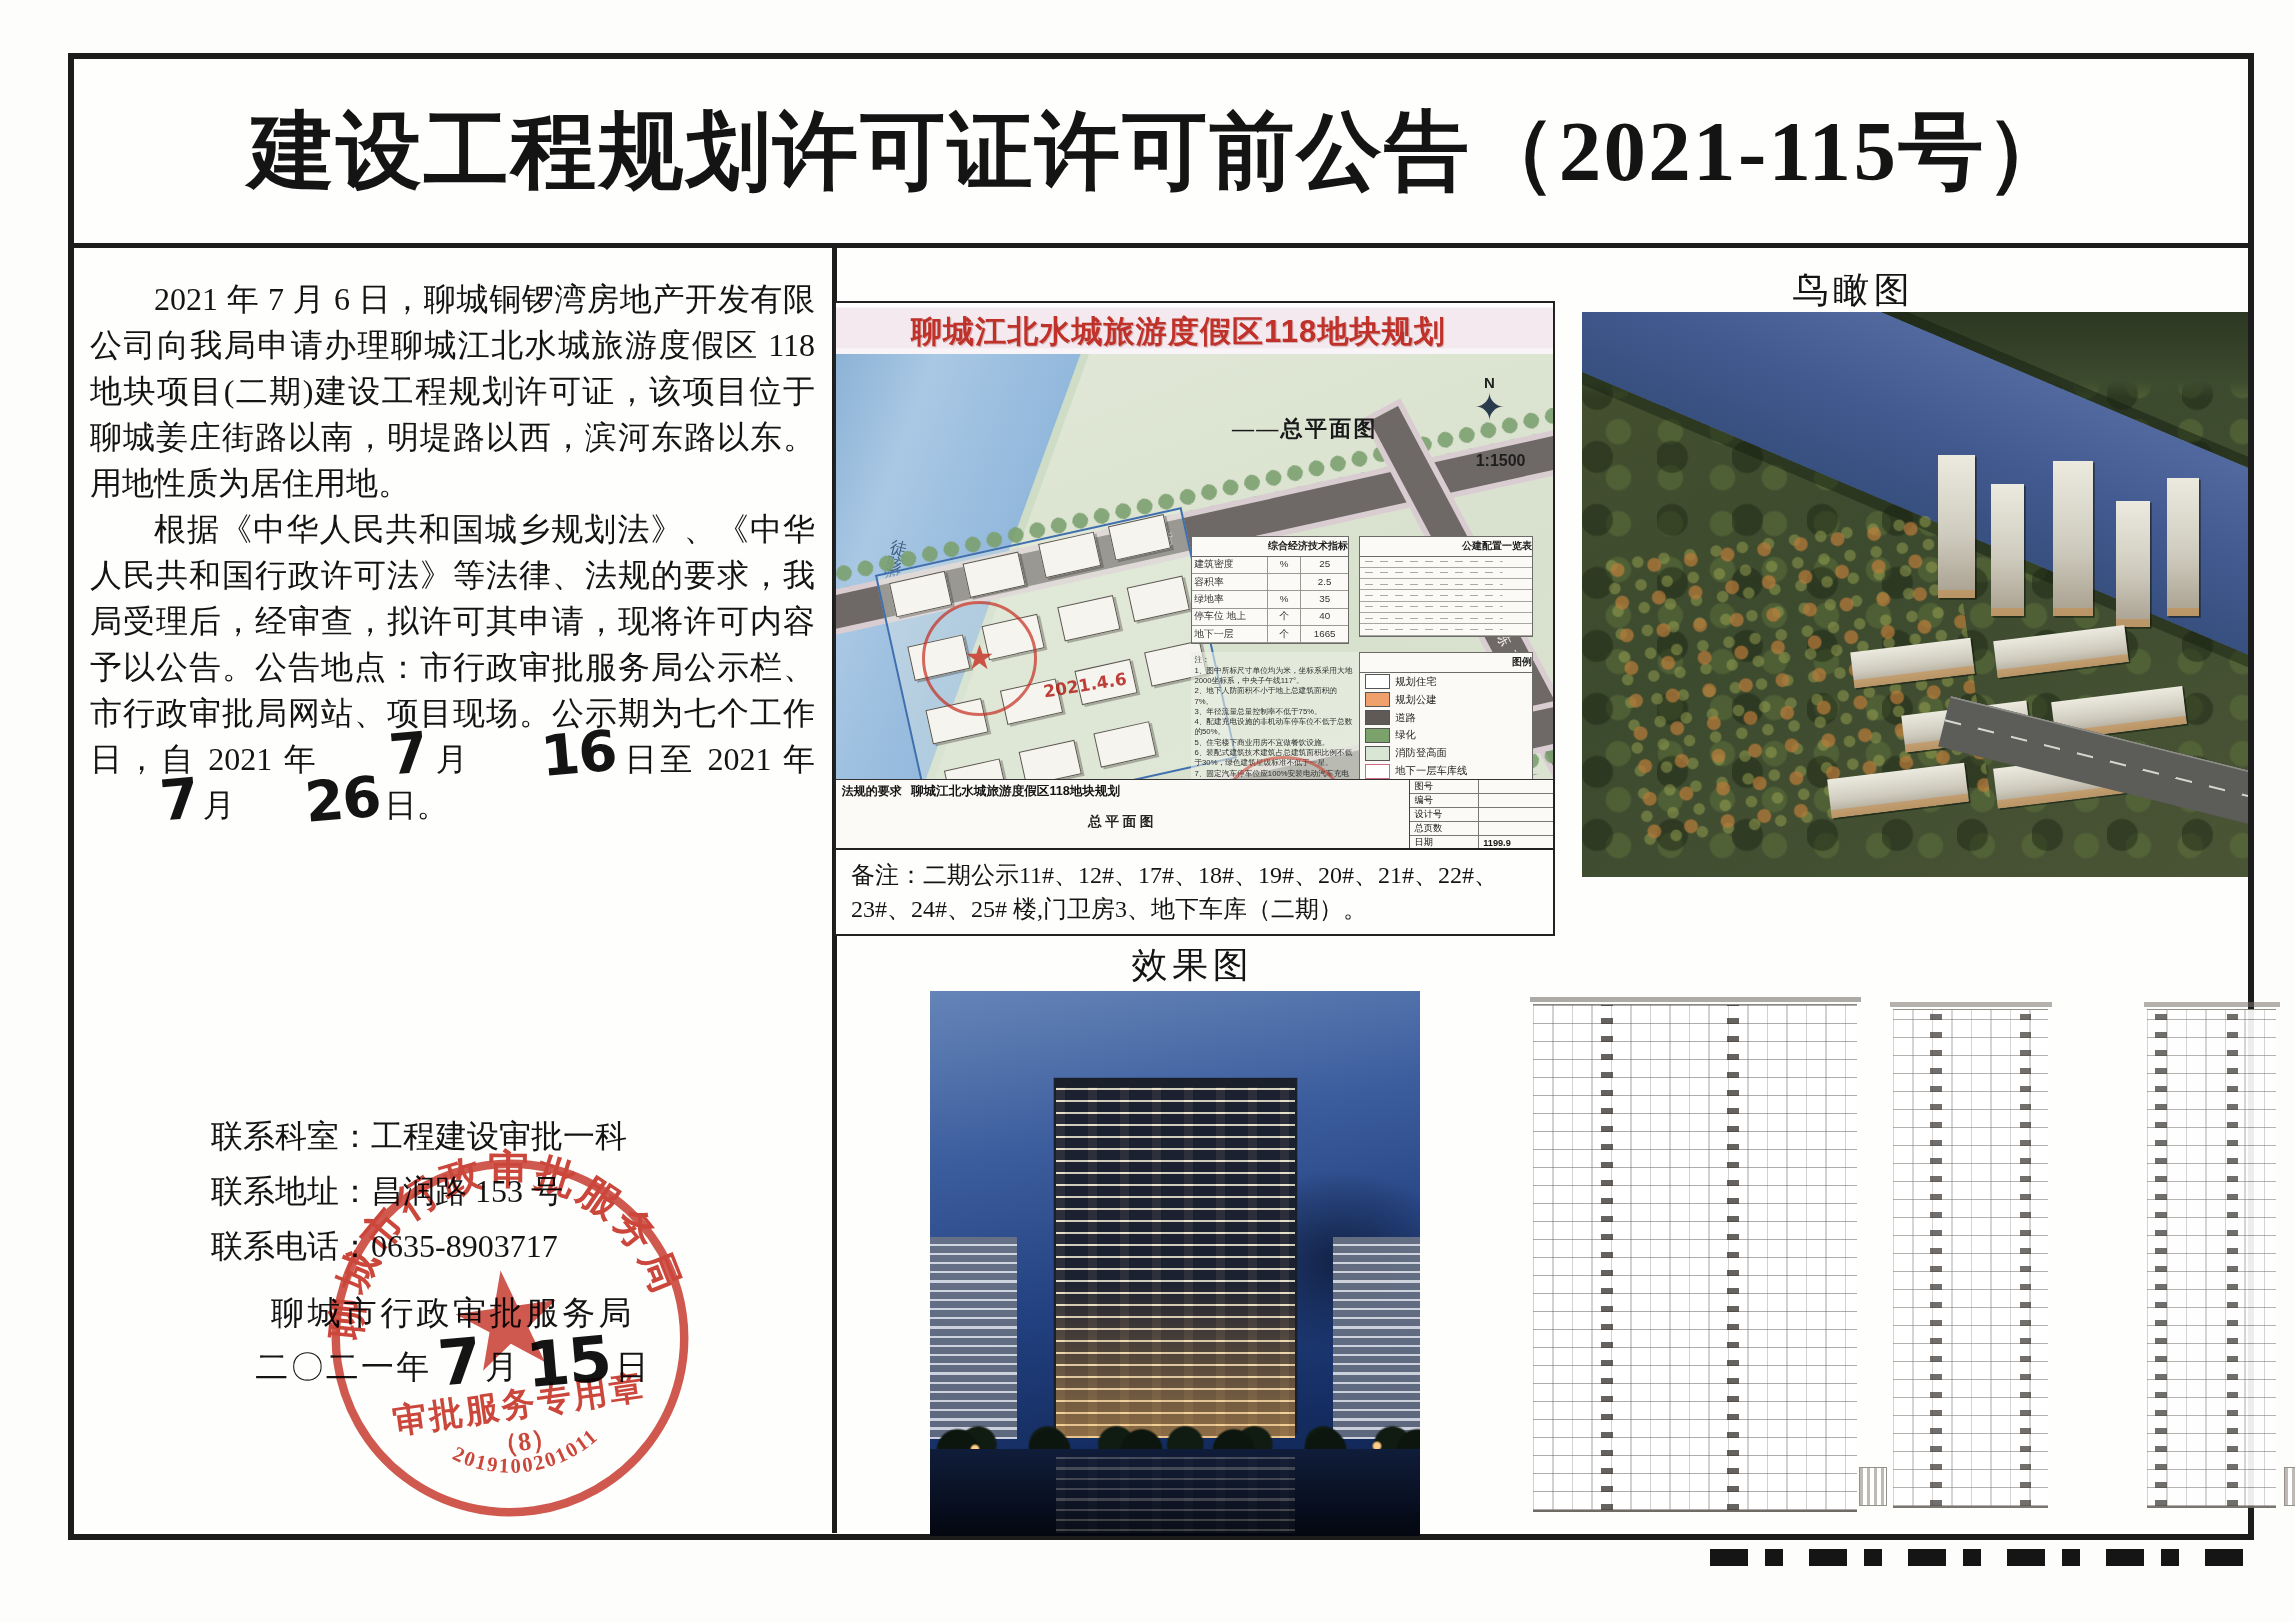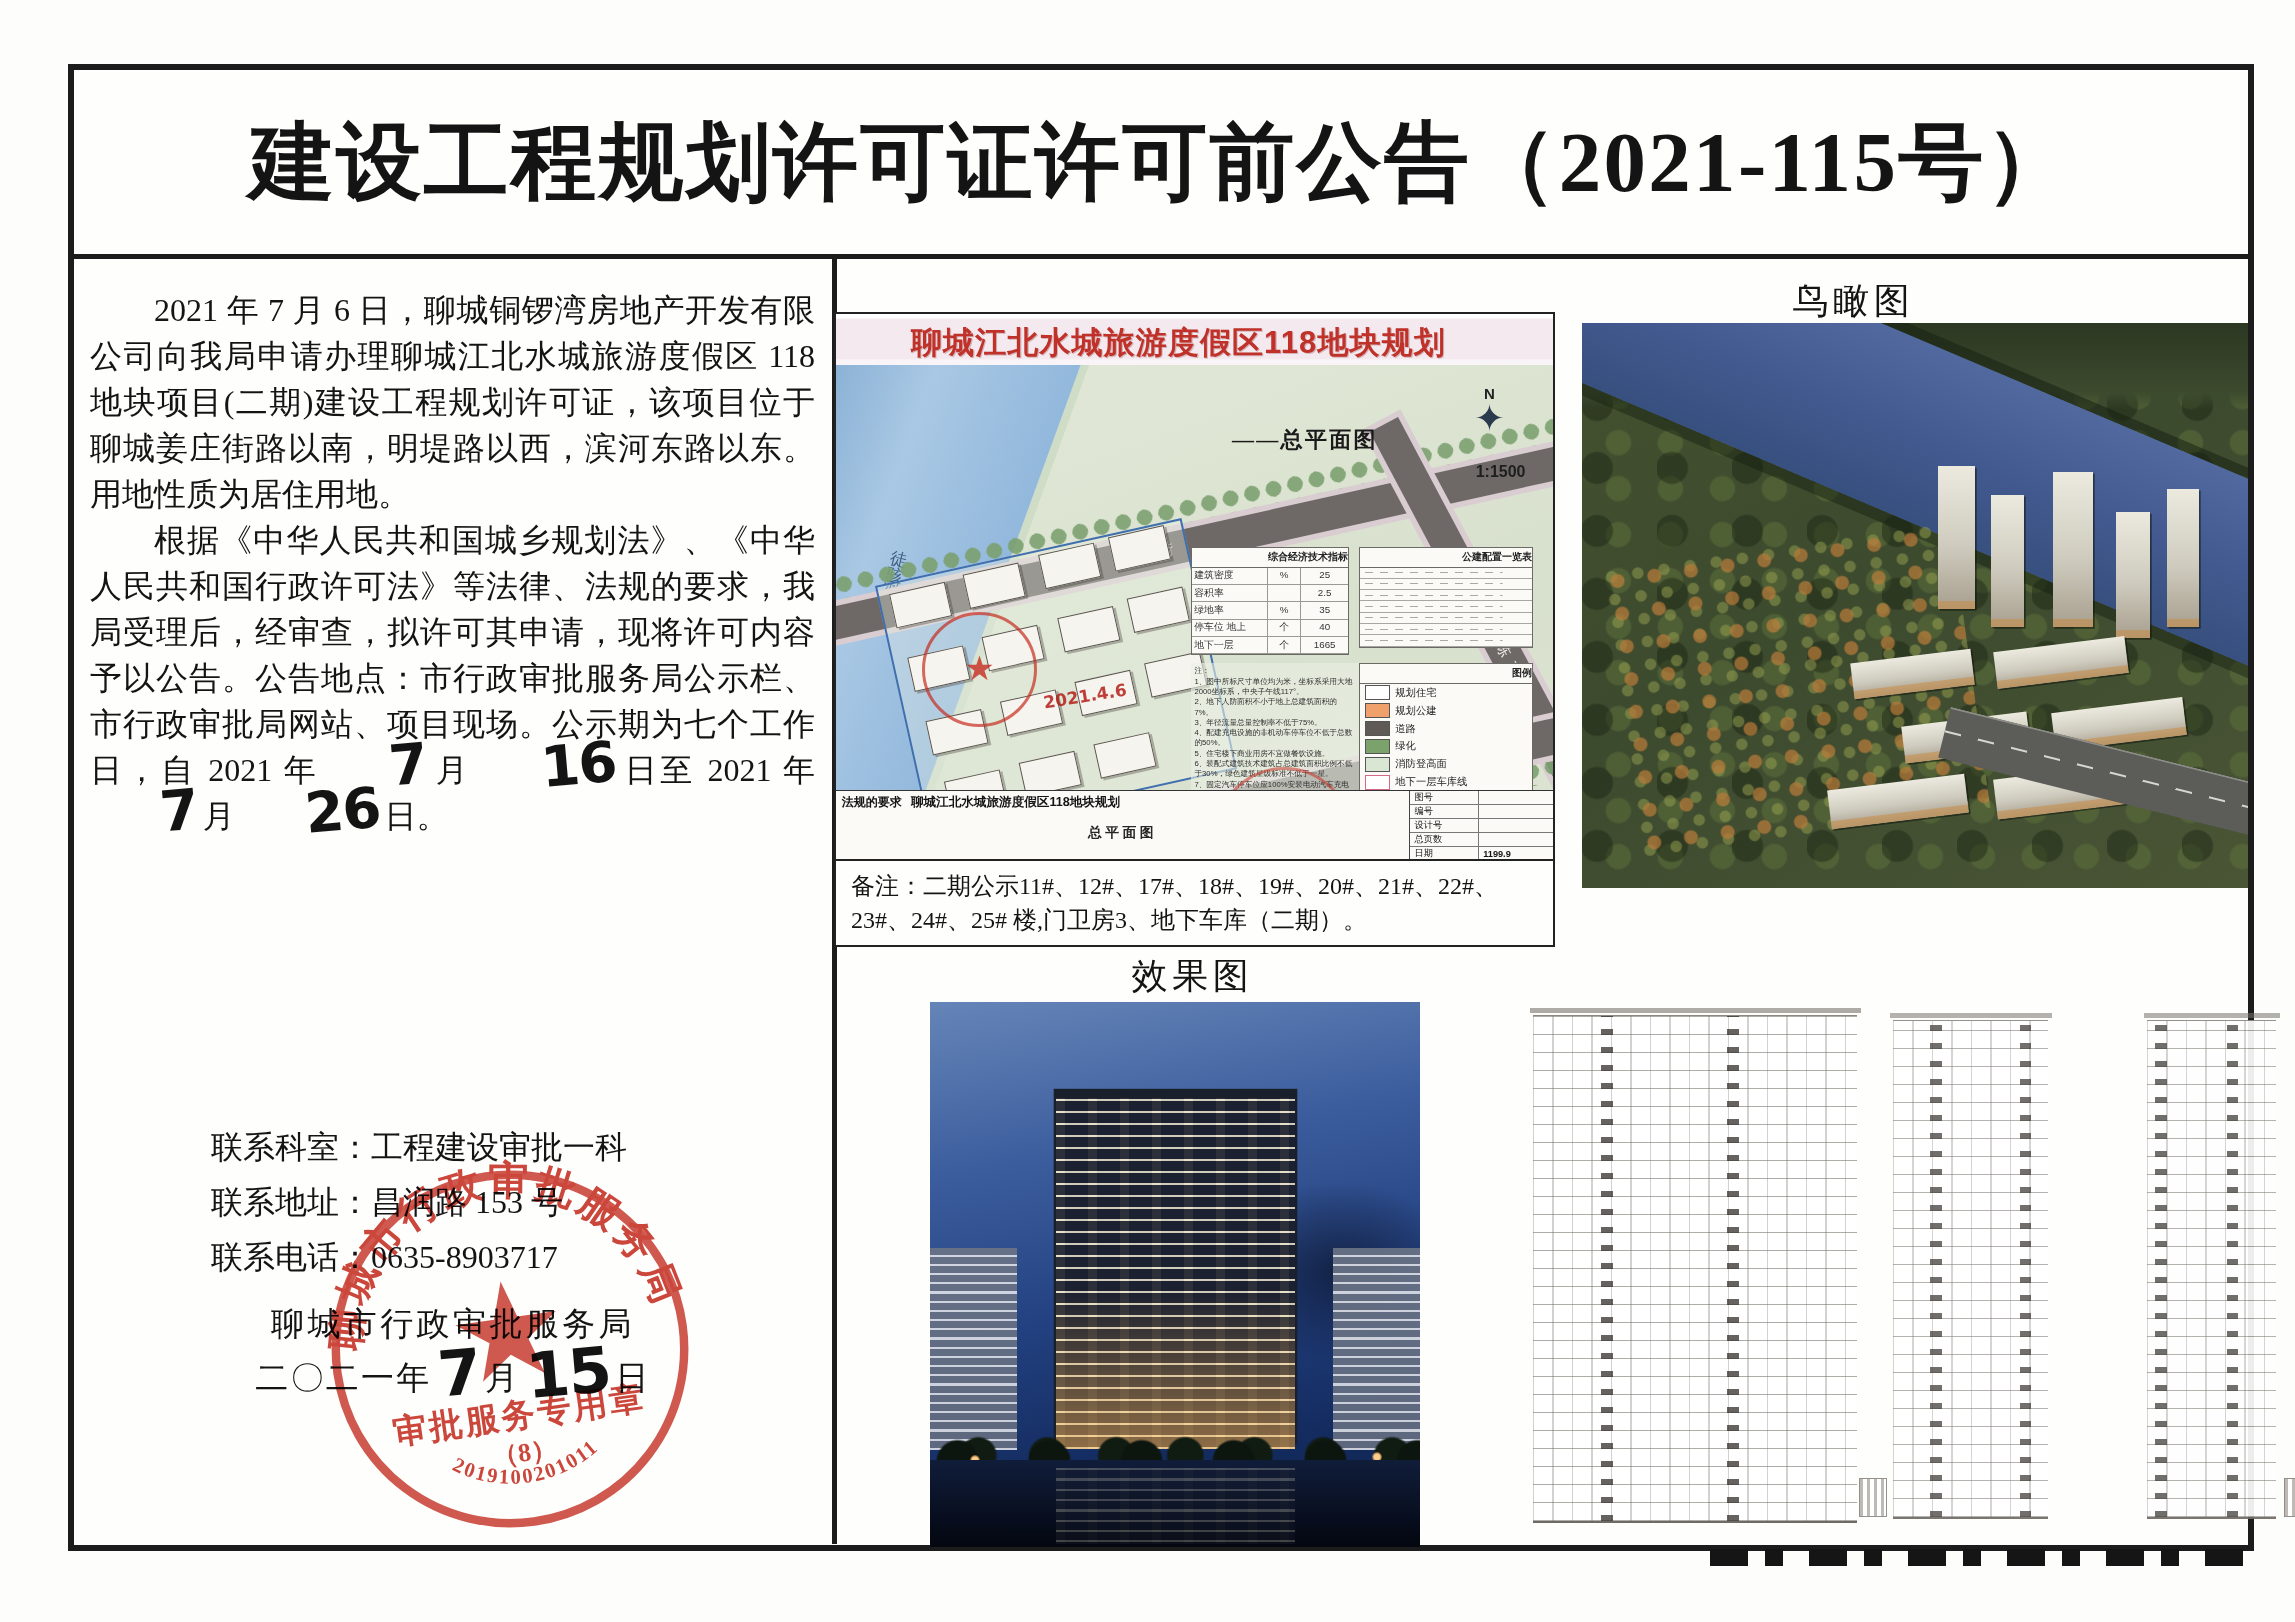--- a/index.html
+++ b/index.html
@@ -1,19 +1,19 @@
 <!DOCTYPE html>
 <html style="font-size:9.2px"><head>
 <meta charset="utf-8">
 <style>
   html,body{margin:0;padding:0;background:#ffffff;}
   .page{position:relative;width:2295px;height:1623px;background:#fdfdfb;overflow:hidden;
         font-family:"Liberation Serif","DejaVu Serif",serif;color:#141414;}
   
-  .frame{position:absolute;left:68px;top:64px;width:2174px;height:1475px;border:6.9px solid #1c1c1c;background:#fefefd;}
+  .frame{position:absolute;left:68px;top:53px;width:2174px;height:1475px;border:6.9px solid #1c1c1c;background:#fefefd;}
   .title-row{height:184px;border-bottom:5.7px solid #1c1c1c;display:flex;align-items:center;justify-content:center;}
   .doc-title{font-size:85px;font-weight:bold;letter-spacing:2.3px;white-space:nowrap;}
   .content{position:relative;height:1285px;}
   .vdiv{position:absolute;left:758px;top:0;bottom:0;width:4.6px;background:#1c1c1c;}
 
   
   .left-col{position:absolute;left:0;top:0;width:758px;height:100%;overflow:hidden;}
   .body-text{position:absolute;left:16px;top:27.5px;width:725px;font-size:32px;line-height:46px;text-align:justify;}
   .body-text p{margin:0;text-indent:2em;}
   .hw{display:inline-block;font-family:"DejaVu Sans",sans-serif;font-weight:bold;font-size:1.75em;

